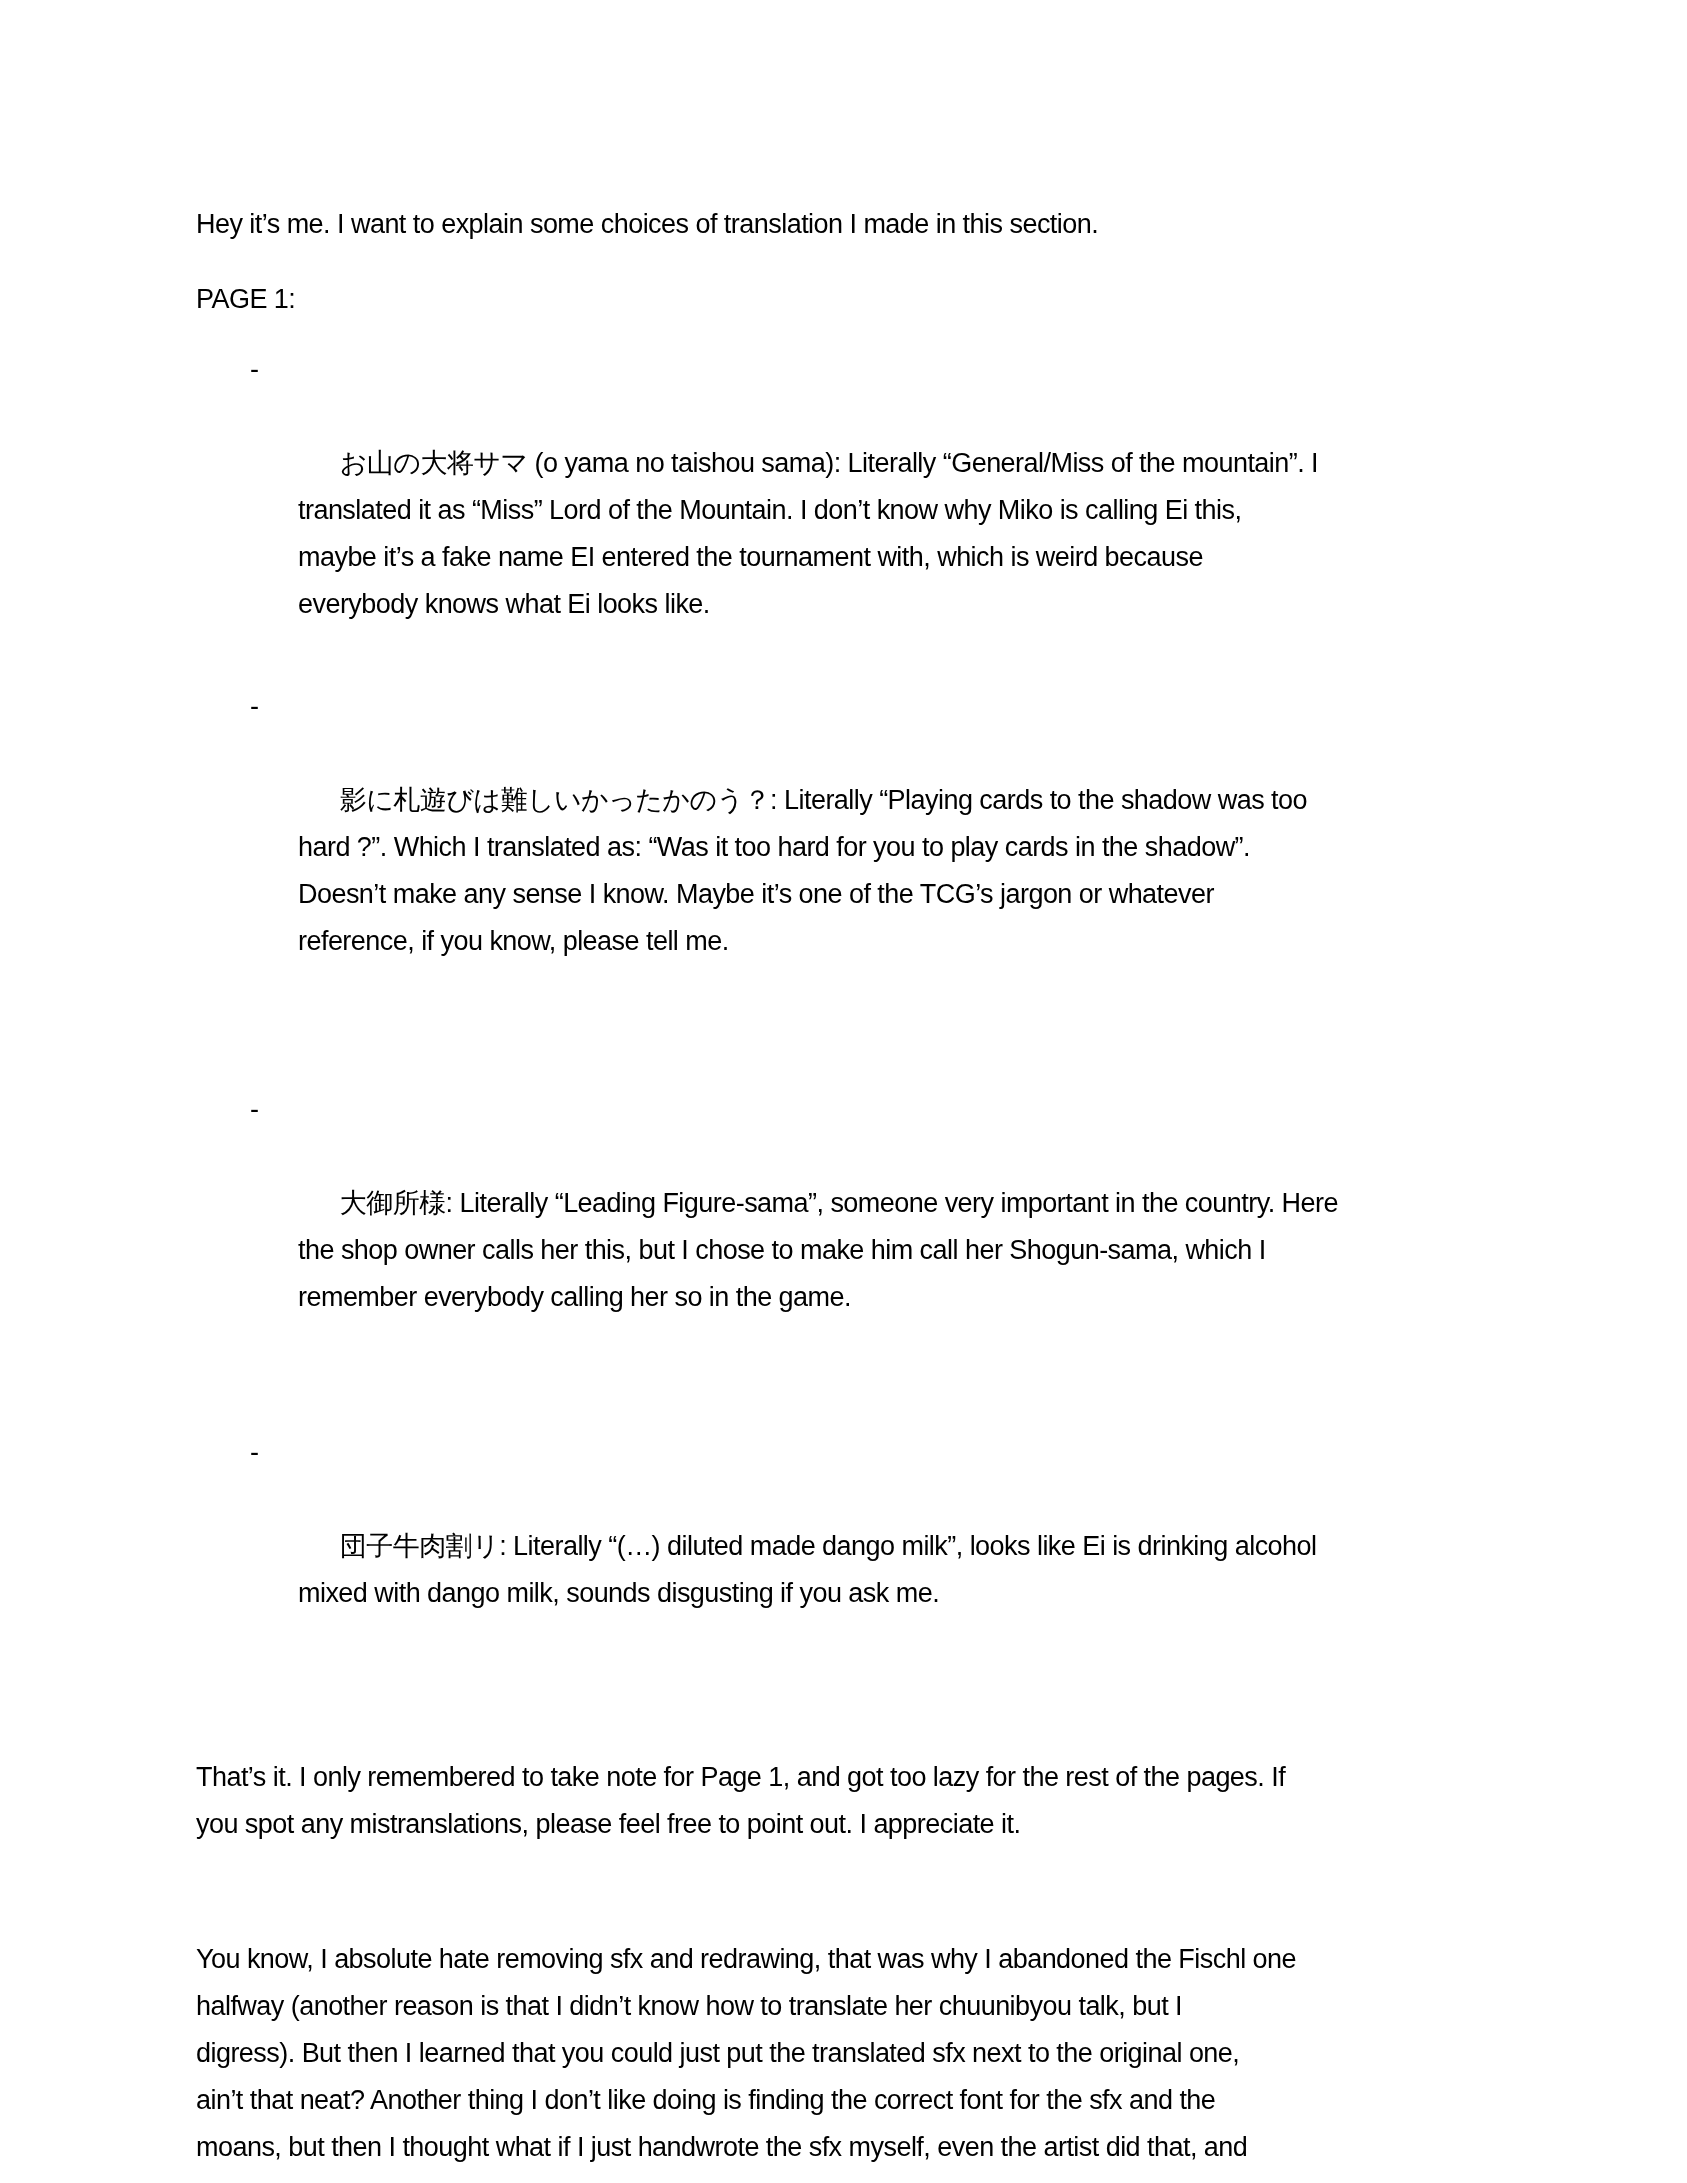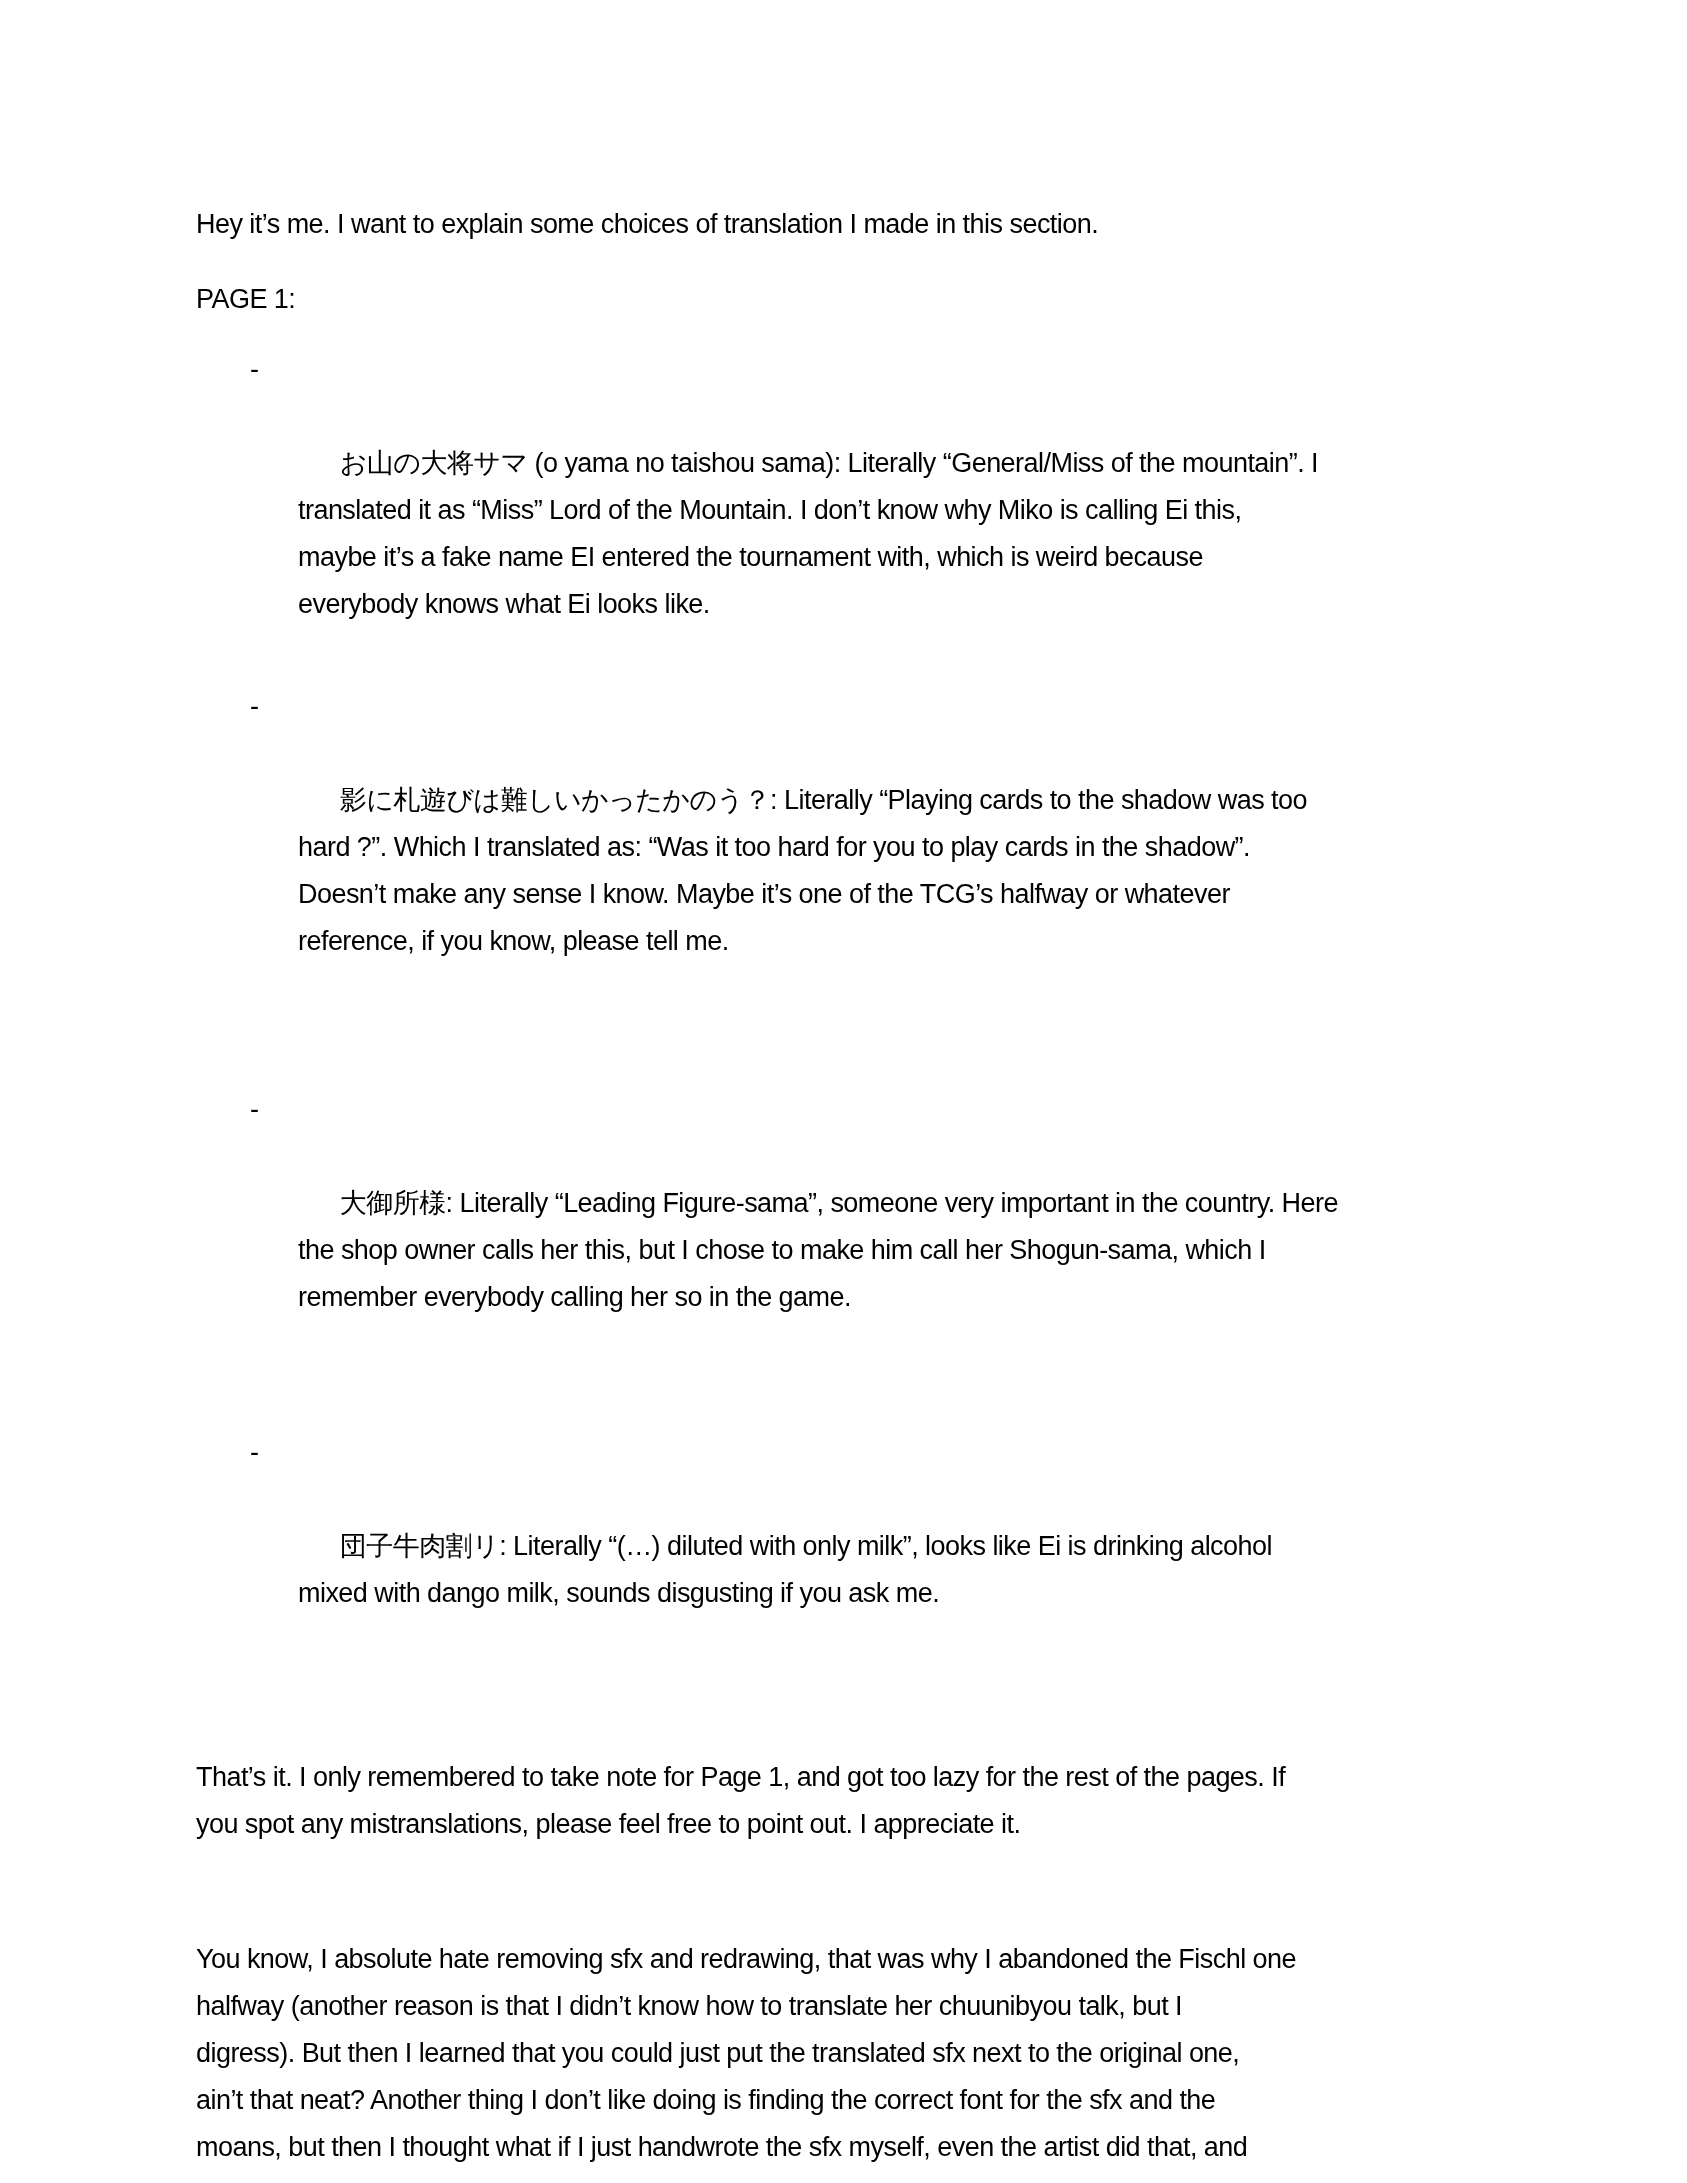--- a/index.html
+++ b/index.html
@@ -67,32 +67,32 @@
       <span class="bullet-dash">-</span>
       <span class="note-text">お山の大将サマ (o yama no taishou sama): Literally “General/Miss of the mountain”. I
 translated it as “Miss” Lord of the Mountain. I don’t know why Miko is calling Ei this,
 maybe it’s a fake name EI entered the tournament with, which is weird because
 everybody knows what Ei looks like.</span>
     </li>
     <li class="note-item">
       <span class="bullet-dash">-</span>
       <span class="note-text">影に札遊びは難しいかったかのう？: Literally “Playing cards to the shadow was too
 hard ?”. Which I translated as: “Was it too hard for you to play cards in the shadow”.
-Doesn’t make any sense I know. Maybe it’s one of the TCG’s halfway or whatever
+Doesn’t make any sense I know. Maybe it’s one of the TCG’s jargon or whatever
 reference, if you know, please tell me.</span>
     </li>
     <li class="note-item gap-a">
       <span class="bullet-dash">-</span>
       <span class="note-text">大御所様: Literally “Leading Figure-sama”, someone very important in the country. Here
 the shop owner calls her this, but I chose to make him call her Shogun-sama, which I
 remember everybody calling her so in the game.</span>
     </li>
     <li class="note-item gap-b">
       <span class="bullet-dash">-</span>
-      <span class="note-text">団子牛肉割リ: Literally “(…) diluted with only milk”, looks like Ei is drinking alcohol
+      <span class="note-text">団子牛肉割リ: Literally “(…) diluted made dango milk”, looks like Ei is drinking alcohol
 mixed with dango milk, sounds disgusting if you ask me.</span>
     </li>
   </ul>
 
 
   <p class="para p-thats">That’s it. I only remembered to take note for Page 1, and got too lazy for the rest of the pages. If
 you spot any mistranslations, please feel free to point out. I appreciate it.</p>
 
   <p class="para p-youknow">You know, I absolute hate removing sfx and redrawing, that was why I abandoned the Fischl one
 halfway (another reason is that I didn’t know how to translate her chuunibyou talk, but I

